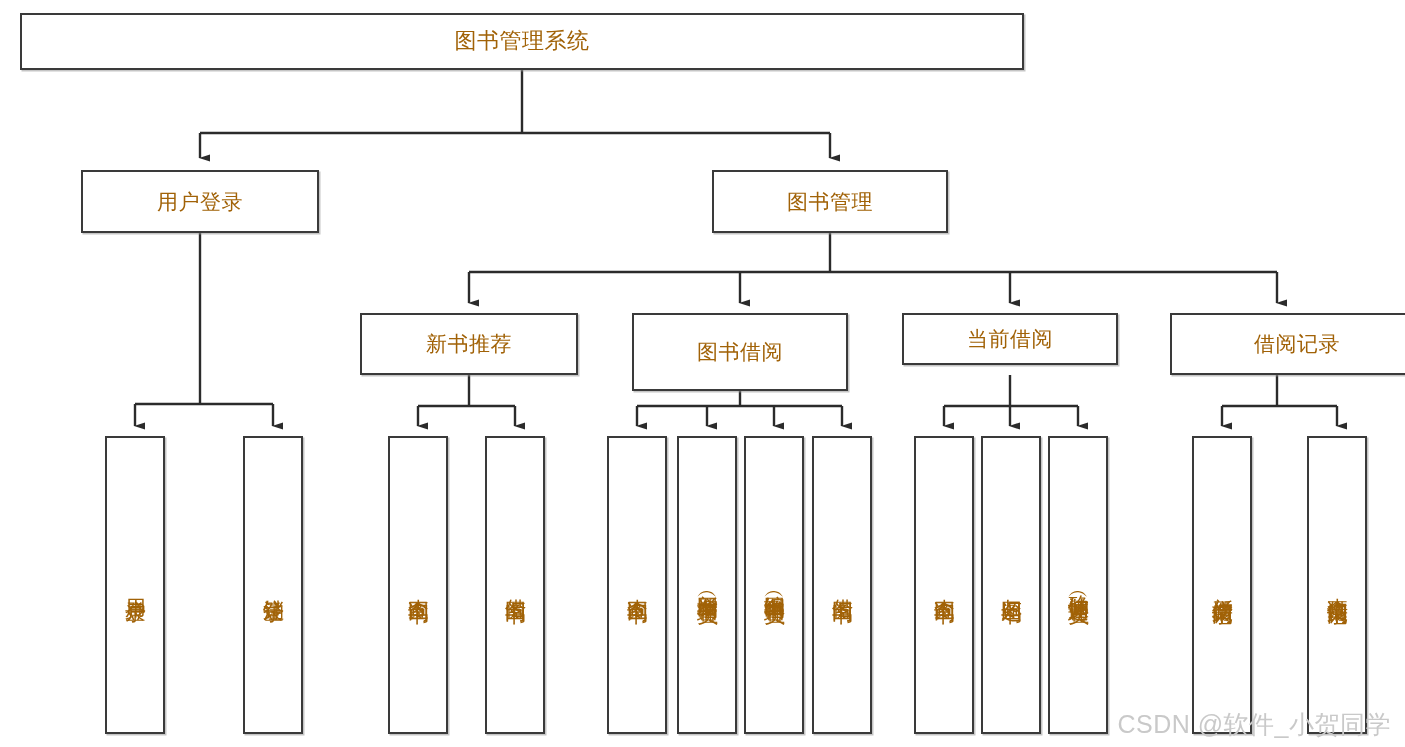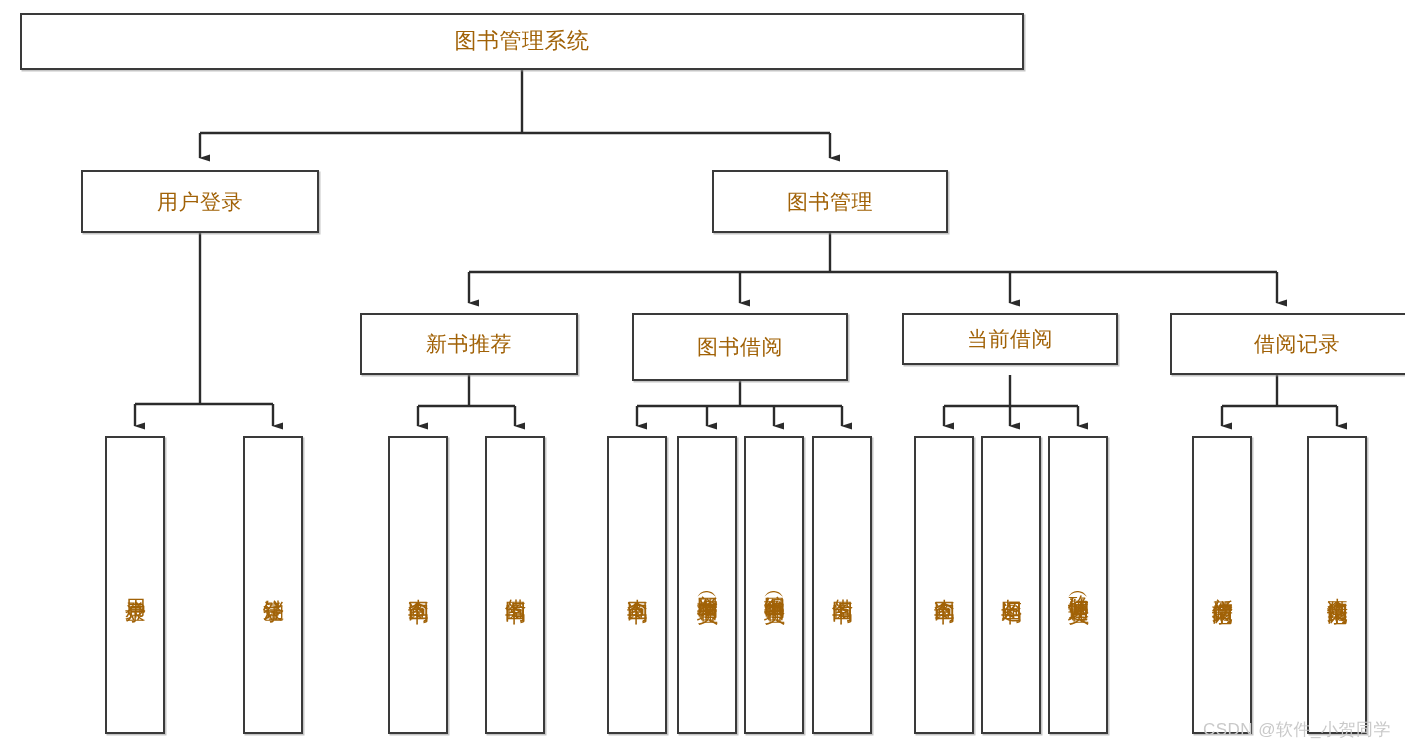--- a/index.html
+++ b/index.html
@@ -58,21 +58,21 @@
     white-space: normal;
     max-height: 270px;
   }
   .node.vert.tall .label {
     max-height: 290px;
   }
   #watermark {
     position: absolute;
     right: 14px;
     bottom: 6px;
-    font-size: 17px;
+    font-size: 25px;
     color: #c9c9c9;
     letter-spacing: 0.5px;
     z-index: 3;
     white-space: nowrap;
     font-family: "Liberation Sans", "DejaVu Sans", sans-serif;
   }
 </style>
 </head>
 <body>
 
@@ -137,21 +137,21 @@
   </div>
 
   <div class="node" style="left:712px; top:170px; width:236px; height:63px;">
     <span class="label">图书管理</span>
   </div>
 
   <div class="node" style="left:360px; top:313px; width:218px; height:62px;">
     <span class="label">新书推荐</span>
   </div>
 
-  <div class="node" style="left:632px; top:313px; width:216px; height:68px;">
+  <div class="node" style="left:632px; top:313px; width:216px; height:78px;">
     <span class="label">图书借阅</span>
   </div>
 
   <div class="node" style="left:902px; top:313px; width:216px; height:52px;">
     <span class="label">当前借阅</span>
   </div>
 
   <div class="node" style="left:1170px; top:313px; width:254px; height:62px;">
     <span class="label">借阅记录</span>
   </div>

